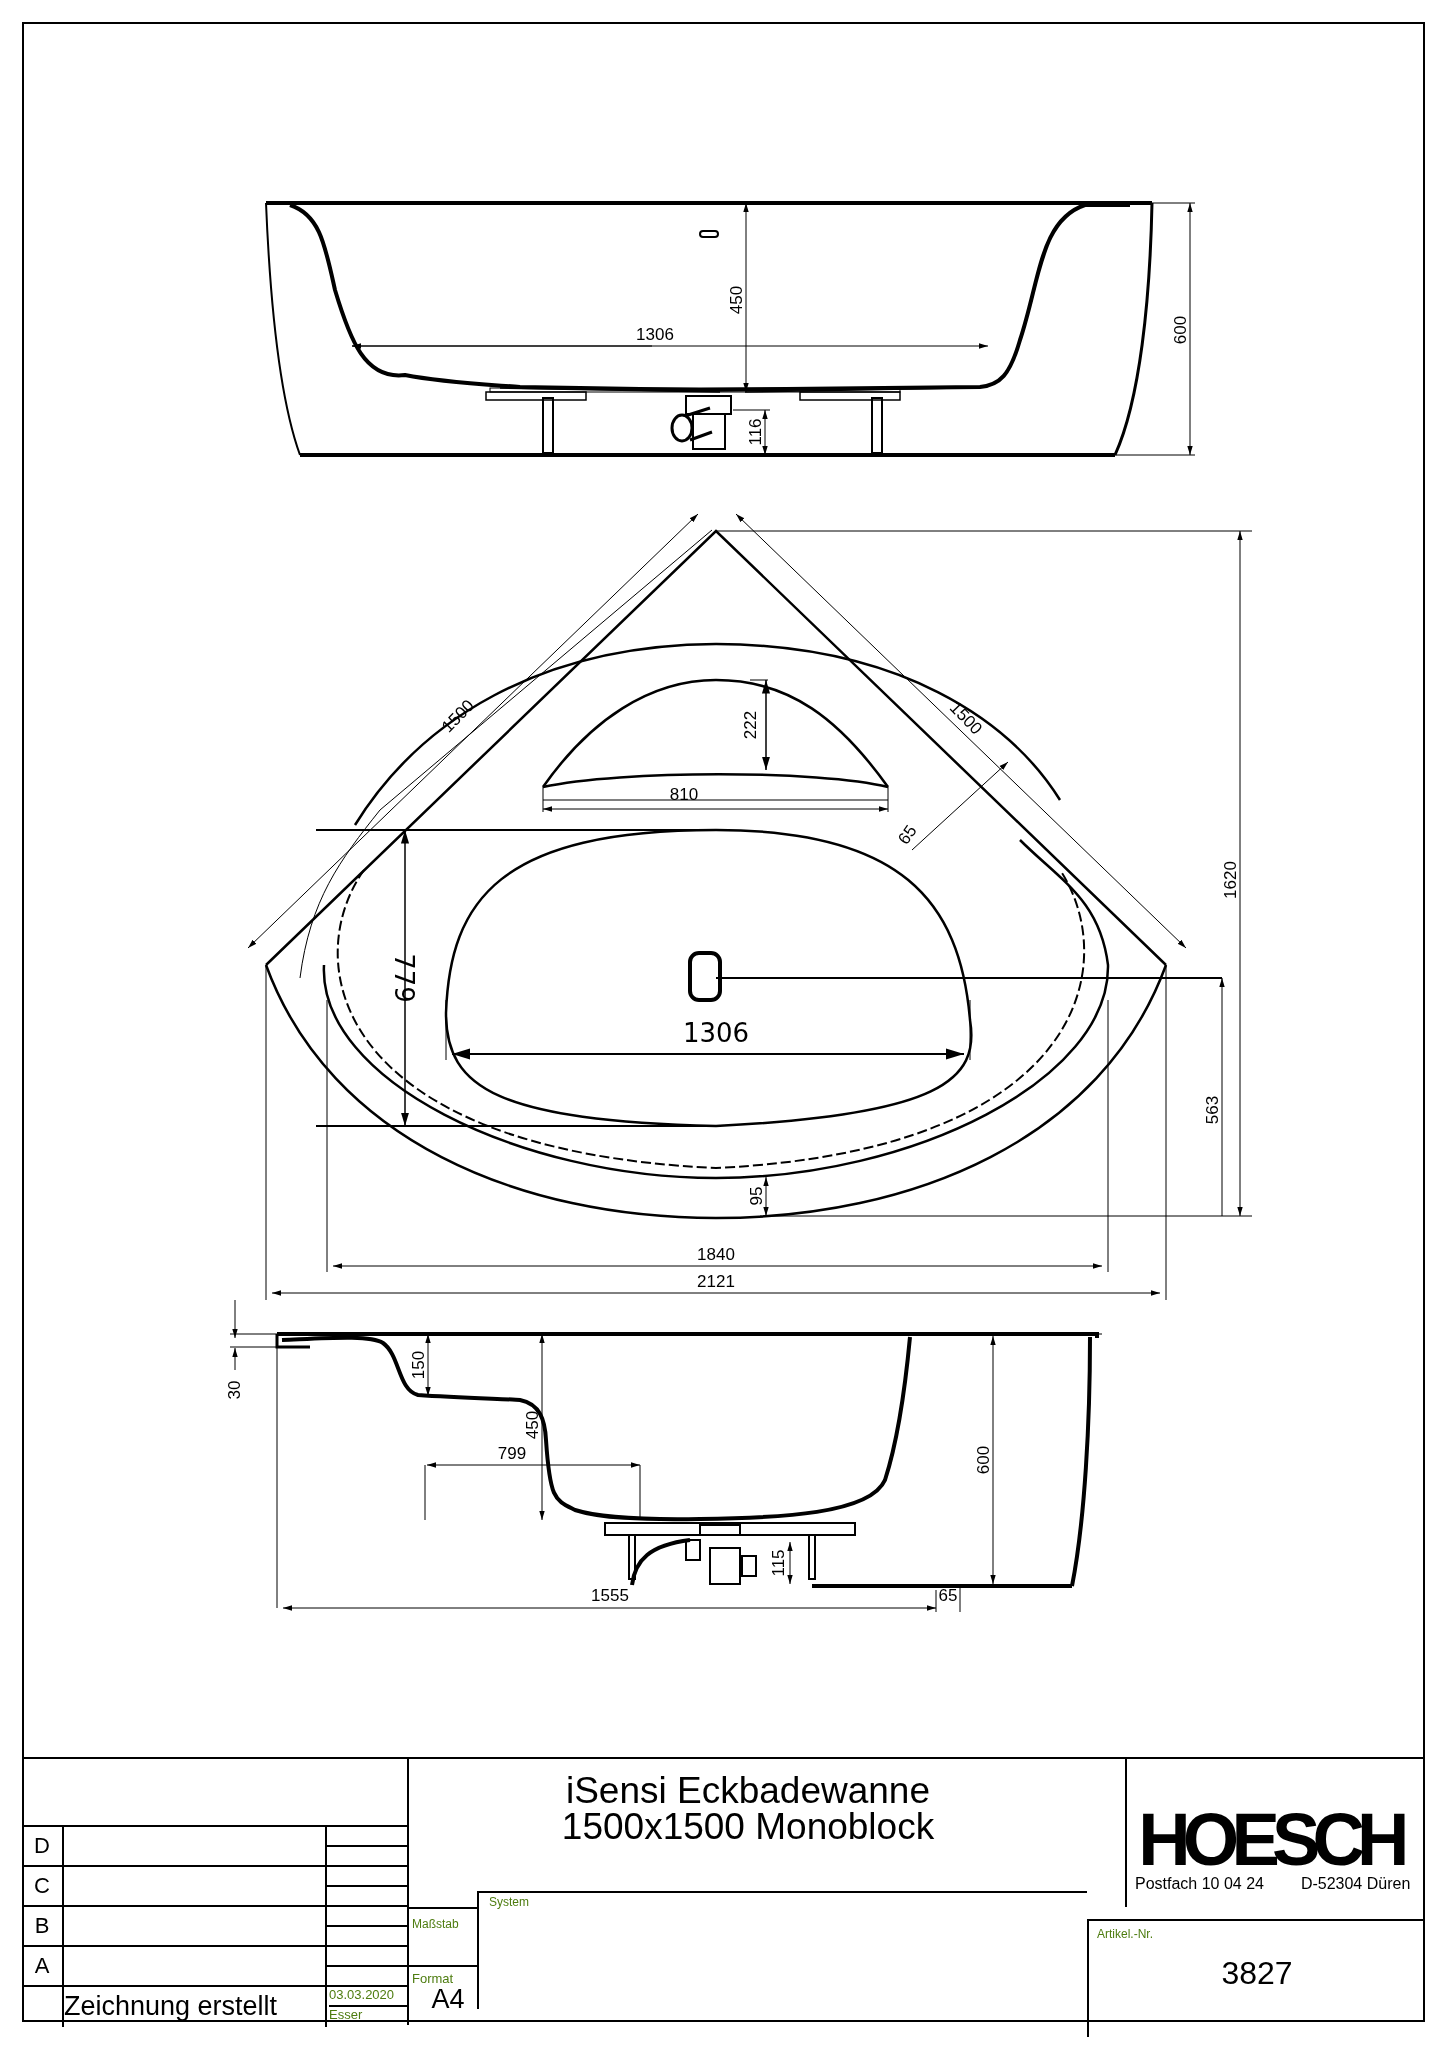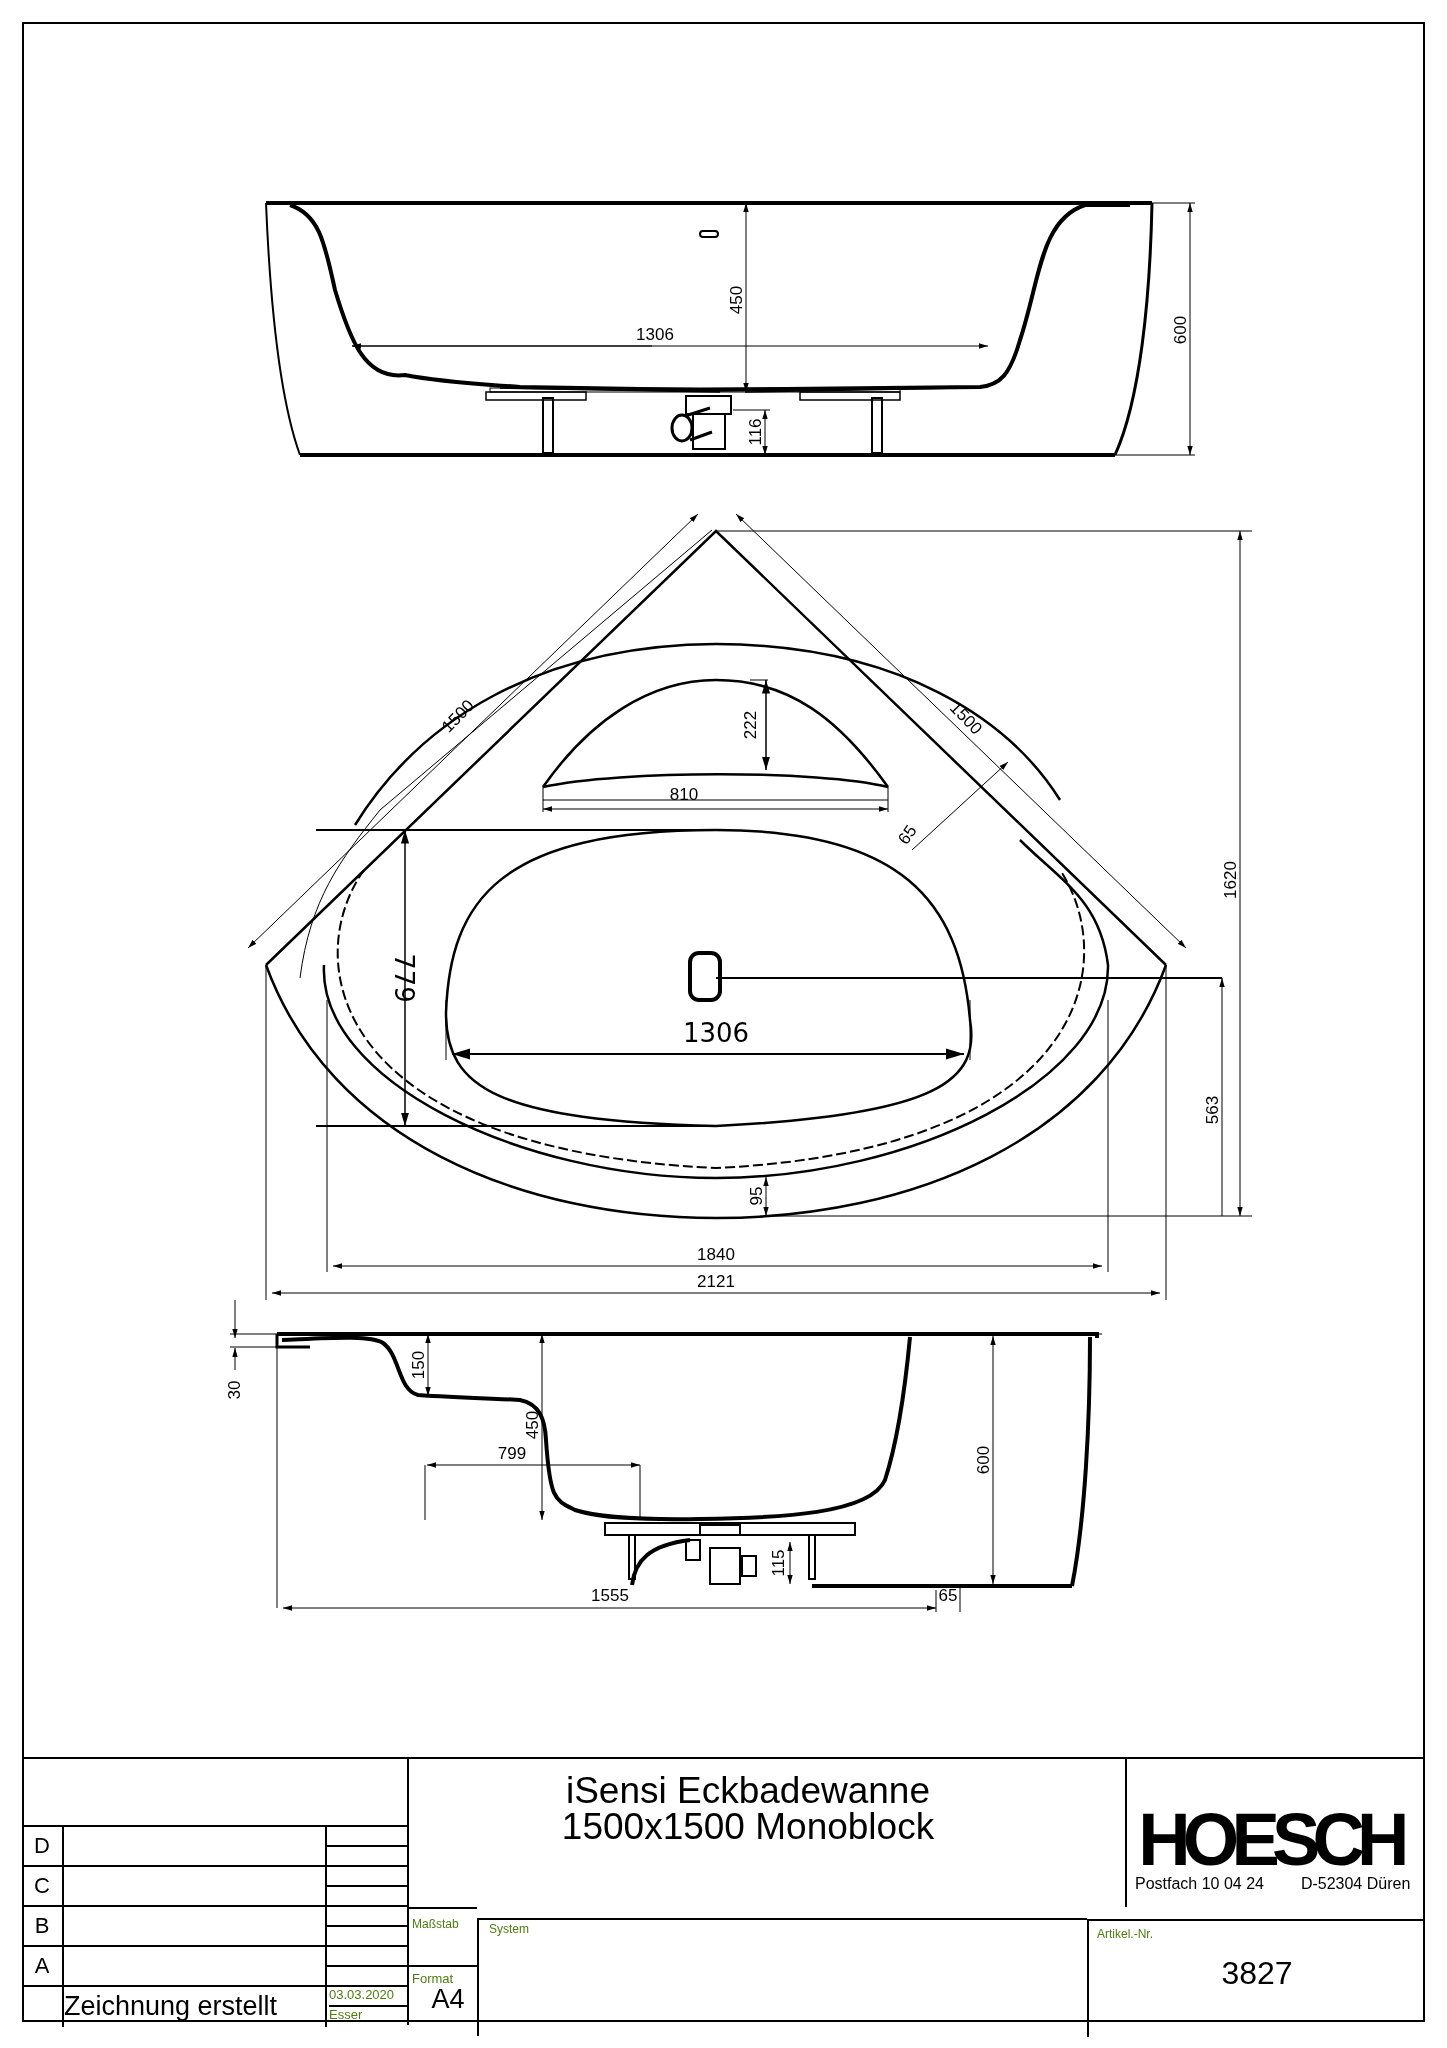--- a/index.html
+++ b/index.html
@@ -213,21 +213,21 @@
     <div class="title">iSensi Eckbadewanne</div>
     <div class="title">1500x1500 Monoblock</div>
   </div>
   <div class="cell bl bt" style="left:385px;top:148px;width:70px;height:118px;">
     <div class="small" style="padding:8px 0 0 3px;">Maßstab</div>
   </div>
   <div class="cell bl bt" style="left:385px;top:206px;width:70px;height:60px;">
     <div class="small" style="padding:4px 0 0 3px;font-size:13px;">Format</div>
     <div style="font-size:27px;padding-left:10px;line-height:26px;text-align:center;">A4</div>
   </div>
-  <div class="cell bl bt" style="left:455px;top:159px;width:610px;height:118px;">
+  <div class="cell bl bt" style="left:455px;top:132px;width:610px;height:118px;">
     <div class="small" style="padding:2px 0 0 10px;">System</div>
   </div>
 
   <div class="cell bl" style="left:1065px;top:0;width:338px;height:148px;padding:46px 0 0 8px;margin-left:38px;">
     <div class="logo">HOESCH</div>
     <div class="addr">
       <span>Postfach 10 04 24</span>
       <span style="display:inline-block;width:28px;"></span>
       <span>D-52304 Düren</span>
     </div>

